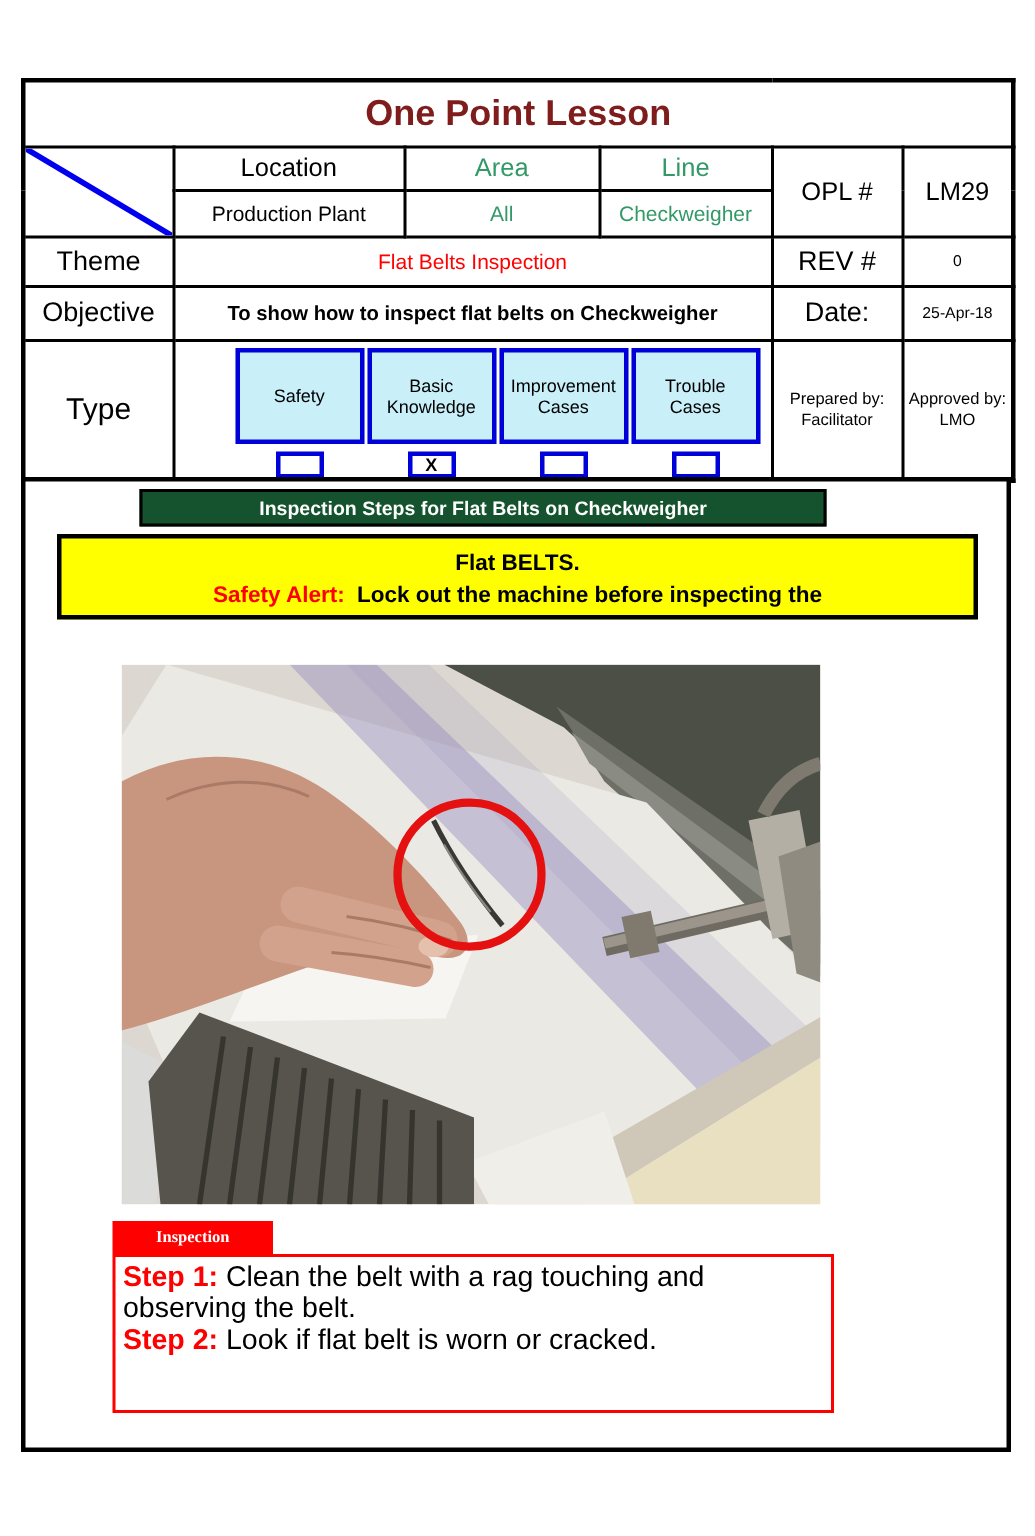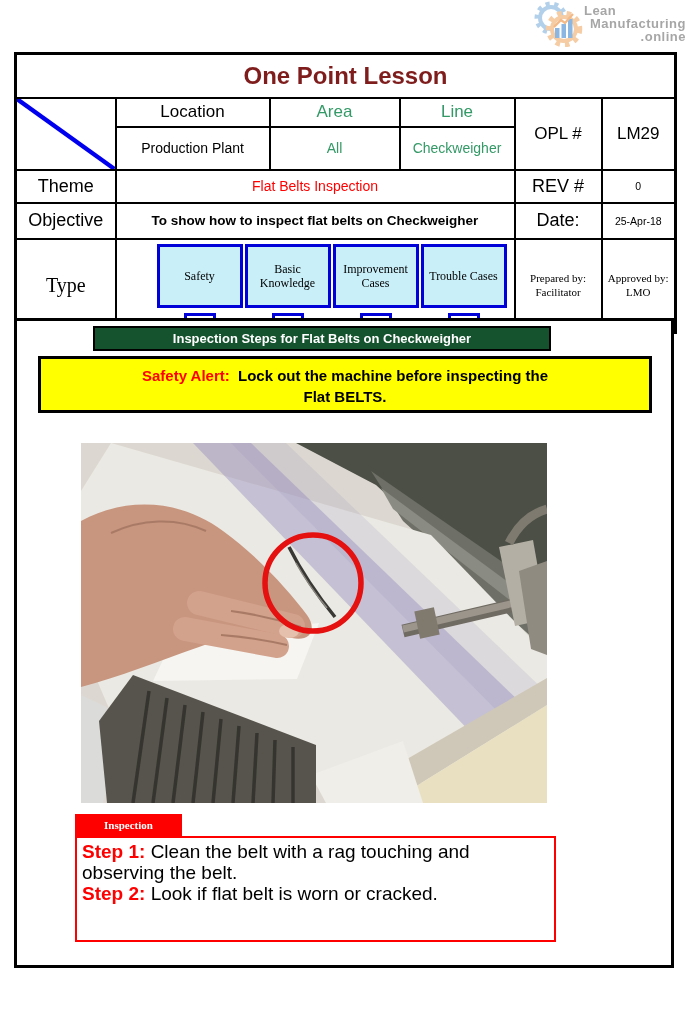--- a/index.html
+++ b/index.html
@@ -16,24 +16,24 @@
   .logo-text { color:#9d9d9d; font-weight:bold; font-size:13px; line-height:13px; letter-spacing:.5px; padding-top:3px; }
   .logo-text .l2 { margin-left:6px; }
   .logo-text .l3 { text-align:right; }
 
   
   table.head { position:absolute; left:14px; top:52px; width:660px;
     border-collapse:collapse; table-layout:fixed; border:3px solid #000; background:#fff; }
   table.head td { border:2px solid #000; text-align:center; vertical-align:middle; padding:0; overflow:hidden; }
   tr.r-title td { height:44px; font-size:24px; font-weight:bold; color:#7f1d1d; }
   tr.r-h1 td { height:29px; font-size:17px; }
-  tr.r-h2 td { height:43px; font-size:14px; }
+  tr.r-h2 td { height:31px; font-size:14px; }
   tr.r-theme td { height:33px; }
   tr.r-obj td { height:36px; }
-  tr.r-type td { height:92px;font-family:Liberation Serif, serif; }
+  tr.r-type td { height:92px; }
   .green { color:#339966; }
   .v-all { font-size:18px;margin-top:13px; }
   .v-cw { font-size:15px; }
   .lbl { font-size:18px; }
   .sm { font-size:10.5px; }
   .theme-val { font-size:14px; font-weight:normal; color:#FF0000; }
   .obj-val { font-size:13.5px; font-weight:bold; color:#000; }
   .diag-cell { position:relative; }
   .diag-cell svg { position:absolute; left:0; top:0; width:100%; height:100%; display:block; }
   .type-lbl { font-size:20px; }
@@ -66,37 +66,20 @@
   .steps-box { position:absolute; left:58px; top:515px; width:481px; height:106px;
     border:2px solid #FF0000; background:#fff; padding:3px 5px; z-index:1; }
   .step { font-size:19px; line-height:21px; color:#000; }
   .step-label { color:#FF0000; font-weight:bold; }
 </style>
 </head>
 <body>
 
 <div class="page">
 
-  <div class="logo">
-    <svg class="logo-icon" viewBox="0 0 62 46">
-      <circle cx="21" cy="17" r="14" fill="none" stroke="#ABCCE9" stroke-width="5" stroke-dasharray="4 4.6"></circle>
-      <circle cx="21" cy="17" r="11" fill="none" stroke="#ABCCE9" stroke-width="4"></circle>
-      <circle cx="34" cy="28" r="15.5" fill="none" stroke="#F4C79A" stroke-width="5.5" stroke-dasharray="4.4 5"></circle>
-      <circle cx="34" cy="28" r="12" fill="#ffffff" stroke="#F4C79A" stroke-width="4"></circle>
-      <rect x="25" y="27" width="4.5" height="10" fill="#7FAFDF"></rect>
-      <rect x="31.5" y="23" width="4.5" height="14" fill="#7FAFDF"></rect>
-      <rect x="38" y="18" width="4.5" height="19" fill="#7FAFDF"></rect>
-      <polyline points="24,26 31,19 35,22 43,13" fill="none" stroke="#F2B27A" stroke-width="2.2"></polyline>
-    </svg>
-    <div class="logo-text">
-      <div class="l1">Lean</div>
-      <div class="l2">Manufacturing</div>
-      <div class="l3">.online</div>
-    </div>
-  </div>
 
   <table class="head">
     <colgroup>
       <col style="width:100px">
         <col style="width:154px">
         <col style="width:130px">
       <col style="width:115px">
         <col style="width:87px">
         <col style="width:74px">
     </colgroup>
@@ -173,25 +156,25 @@
       </td>
     </tr>
   </tbody>
     </table>
 
   <div class="lower">
 
     <div class="banner">Inspection Steps for Flat Belts on Checkweigher</div>
 
     <div class="alert">
+      <div>Flat BELTS.</div>
       <div>
         <span class="alert-label">Safety Alert:</span>
         <span>Lock out the machine before inspecting the</span>
       </div>
-      <div>Flat BELTS.</div>
     </div>
 
     <div class="photo">
       <svg viewBox="0 0 466 360">
 
         <rect width="466" height="360" fill="#DCD8D1"></rect>
         <polygon points="215,0 466,0 466,200 295,42" fill="#4B4F45"></polygon>
         <polygon points="290,28 466,150 466,208 322,78" fill="#6E6F66"></polygon>
         <polygon points="300,45 466,168 466,186 312,66" fill="#8A8B82"></polygon>
 

